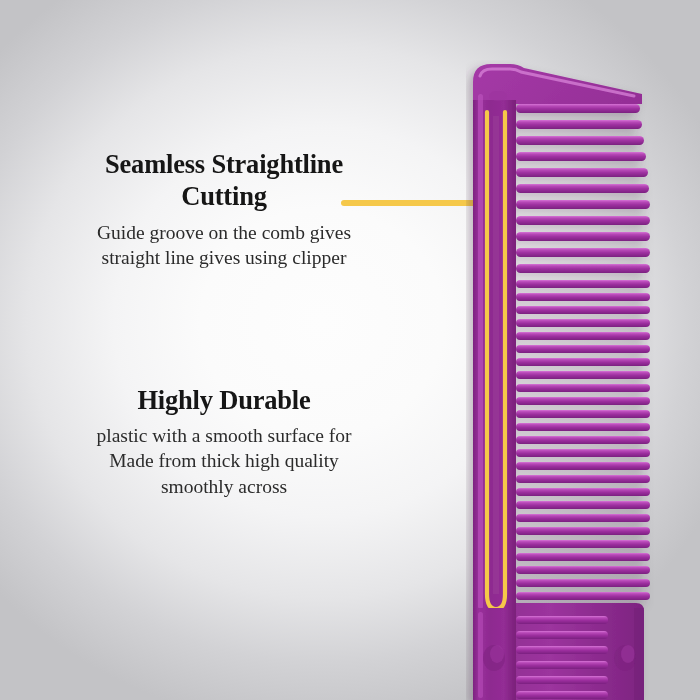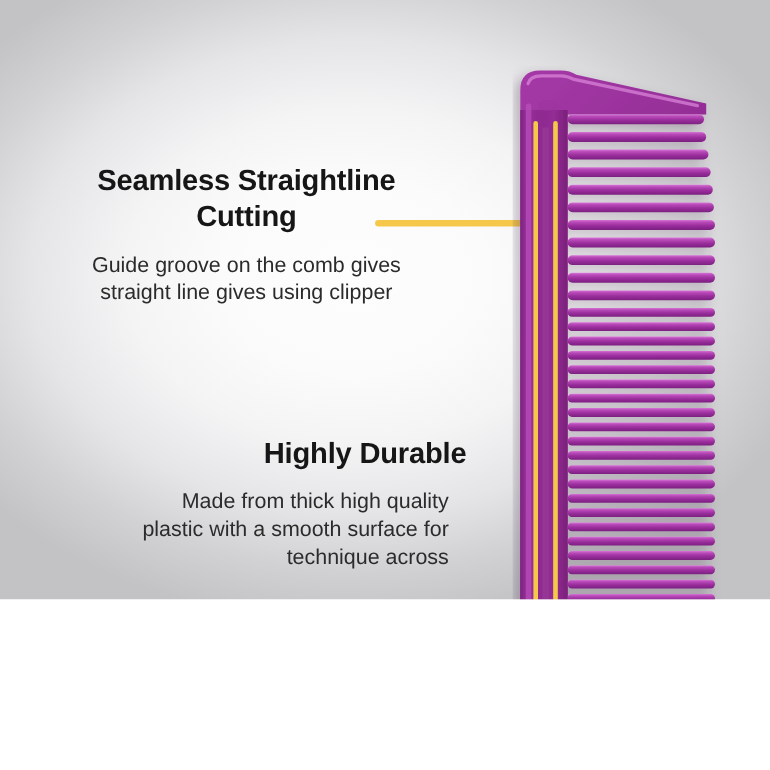--- a/index.html
+++ b/index.html
@@ -3,23 +3,23 @@
 <meta charset="utf-8">
 <style>
   html, body {
     margin: 0;
     padding: 0;
     background: #ffffff;
   }
   #stage {
     position: relative;
     width: 700px;
-    height: 545px;
+    height: 700px;
     overflow: hidden;
-    font-family: Liberation Sans, sans-serif;
+    font-family: Liberation Serif, serif;
     background:
       radial-gradient(ellipse 62% 58% at 46% 46%,
         #fdfdfd 0%,
         #fbfbfb 28%,
         #f4f4f5 48%,
         #e5e5e7 68%,
         #d2d2d5 84%,
         #c3c3c6 100%);
   }
 
@@ -27,37 +27,37 @@
   .text-col {
     position: absolute;
     left: 24px;
     top: 0;
     width: 400px;
     height: 700px;
   }
 
   .block { position: absolute; width: 400px; text-align: center; }
   #block-straightline { top: 148px; }
-  #block-durable { top: 396px; text-align: right; }
+  #block-durable { top: 384px; }
 
   .block-heading {
     font-size: 26.5px;
     font-weight: bold;
     color: #161616;
     line-height: 1.22;
     letter-spacing: -0.2px;
     margin: 0 0 7px 0;
     padding: 0;
   }
   .block-body {
     font-size: 19.5px;
     font-weight: normal;
     color: #2b2b2b;
     line-height: 1.29;
-    margin: 16px;
+    margin: 0;
     padding: 0;
   }
   .block-body .ln { display: block; }
 
   
   #leader-line {
     position: absolute;
     left: 341px;
     top: 200px;
     width: 150px;
@@ -87,23 +87,23 @@
       <h2 class="block-heading"><span>Seamless Straightline</span><br><span>Cutting</span></h2>
       <p class="block-body">
         <span class="ln">Guide groove on the comb gives</span>
         <span class="ln">straight line gives using clipper</span>
       </p>
     </div>
 
     <div class="block" id="block-durable">
       <h2 class="block-heading">Highly Durable</h2>
       <p class="block-body">
+        <span class="ln">plastic with a smooth surface for</span>
         <span class="ln">Made from thick high quality</span>
-        <span class="ln">plastic with a smooth surface for</span>
-        <span class="ln">technique across</span>
+        <span class="ln">smoothly across</span>
       </p>
     </div>
 
   </div>
 
   <div id="leader-line"></div>
 
   <div id="comb">
     <svg width="234" height="640" viewBox="0 0 234 640" xmlns="http://www.w3.org/2000/svg">
       <defs>

